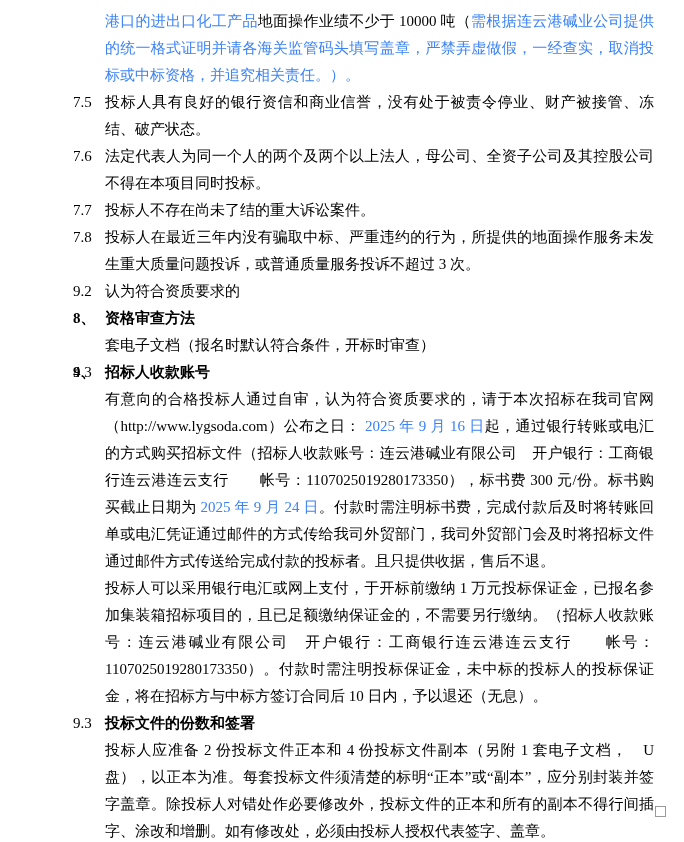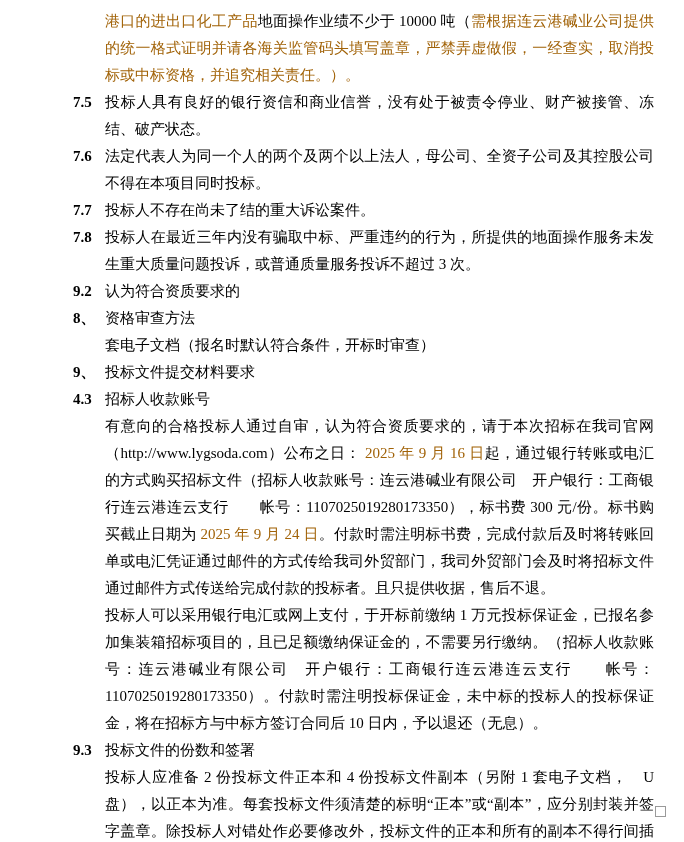--- a/index.html
+++ b/index.html
@@ -16,29 +16,28 @@
     box-sizing: border-box;
     padding: 8px 30px 0 73px;
     overflow: hidden;
   }
   .doc {
     font-size: 15px;
     line-height: 27px;
   }
   p, .para { margin: 0; }
   .just { text-align: justify; text-justify: inter-ideograph; }
-  .red { color: #a16207; margin-top: 44px; }
+  .red { color: #3b82f6; margin-top: 44px; }
   .item { position: relative; padding-left: 32px; }
   .item .num {
     position: absolute; left: 0; top: 0;
     width: 32px;
-    font-weight: bold;
   }
   .item .num.b { font-weight: 700; }
-  .head-label { font-weight: 400; }
+  .head-label { font-weight: 700; }
   .sub-body { padding-left: 32px; }
   .anchor-square {
     position: absolute;
     left: 655px; top: 806px;
     width: 9px; height: 9px;
     border: 1px solid #9a9a9a;
     background: #ffffff;
   }
 </style>
 </head>
@@ -71,21 +70,20 @@
     </div>
 
     <div class="item">
       <span class="num b">8、</span>
       <span class="head-label">资格审查方法</span>
     </div>
     <p class="para sub-body">套电子文档（报名时默认符合条件，开标时审查）</p>
 
     <div class="item">
       <span class="num b">9、</span>
-      <span class="head-label">投标文件提交材料要求</span>
     </div>
 
     <div class="item">
       <span class="num">4.3</span>
       <span class="head-label">招标人收款账号</span>
     </div>
     <p class="para just sub-body"><span>有意向的合格投标人通过自审，认为符合资质要求的，请于本次招标在我司官网（http://www.lygsoda.com）公布之日： </span><span class="red">2025 年 9 月 16 日</span><span>起，通过银行转账或电汇的方式购买招标文件（招标人收款账号：连云港碱业有限公司　开户银行：工商银行连云港连云支行　　帐号：1107025019280173350），标书费 300 元/份。标书购买截止日期为 </span><span class="red">2025 年 9 月 24 日</span><span>。付款时需注明标书费，完成付款后及时将转账回单或电汇凭证通过邮件的方式传给我司外贸部门，我司外贸部门会及时将招标文件通过邮件方式传送给完成付款的投标者。且只提供收据，售后不退。</span></p>
 
     <p class="para just sub-body">投标人可以采用银行电汇或网上支付，于开标前缴纳 1 万元投标保证金，已报名参加集装箱招标项目的，且已足额缴纳保证金的，不需要另行缴纳。（招标人收款账号：连云港碱业有限公司　开户银行：工商银行连云港连云支行　　帐号：1107025019280173350）。付款时需注明投标保证金，未中标的投标人的投标保证金，将在招标方与中标方签订合同后 10 日内，予以退还（无息）。</p>
 

